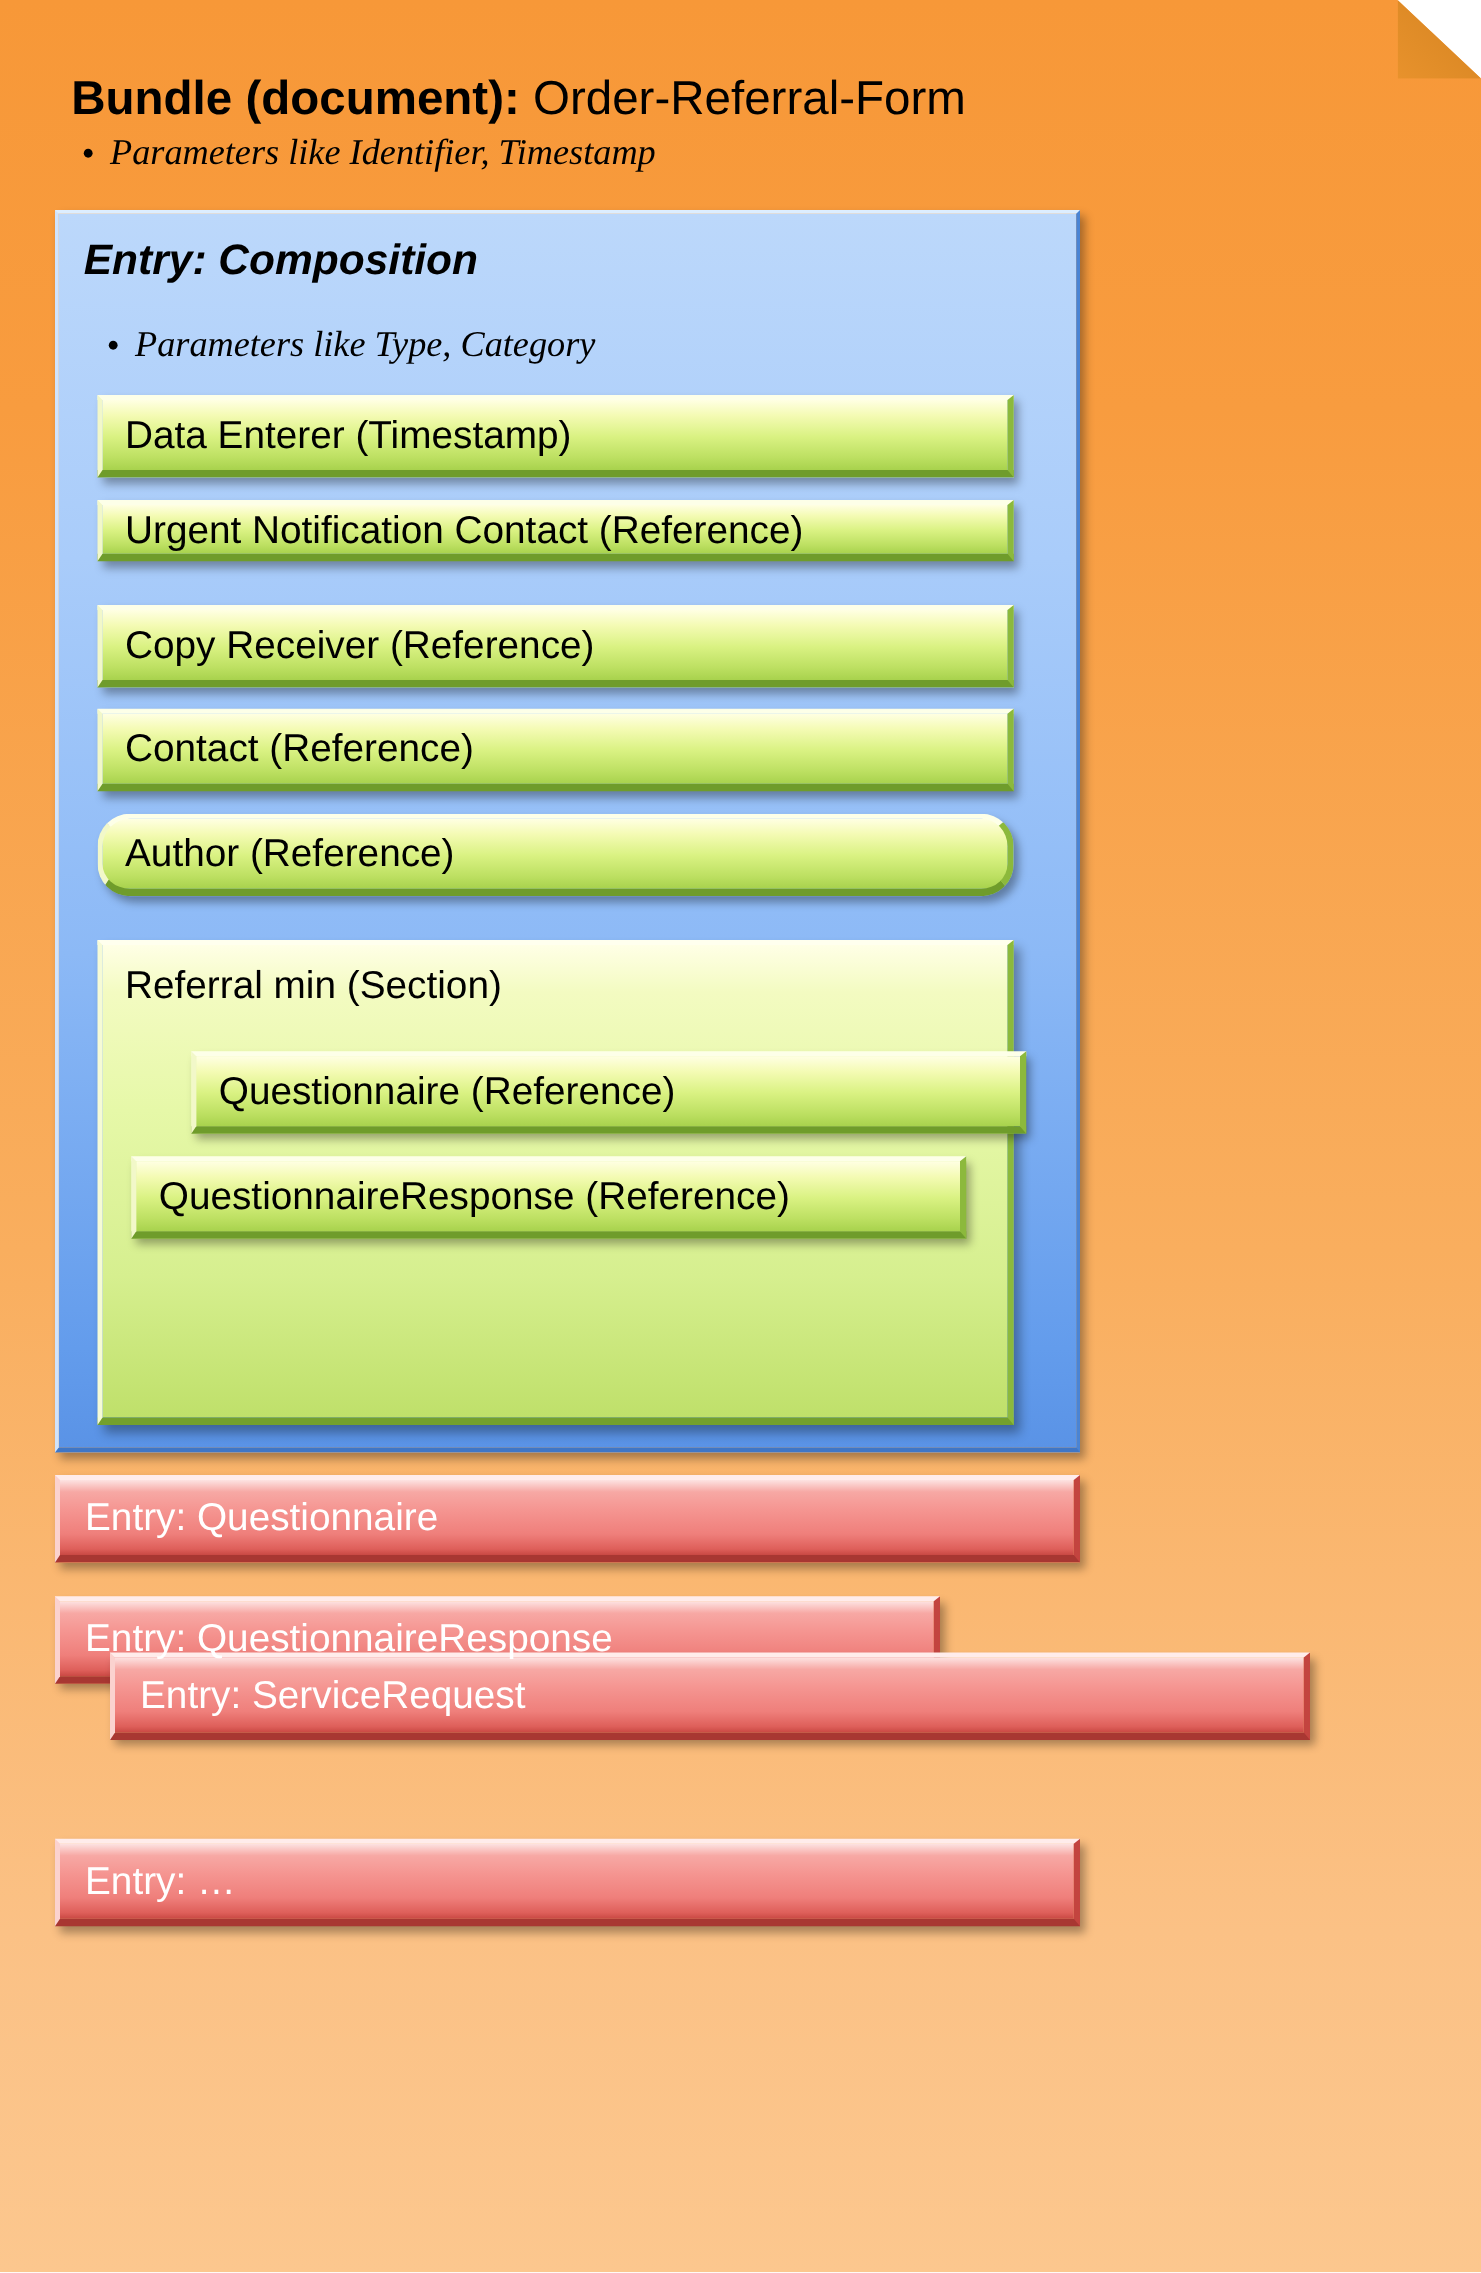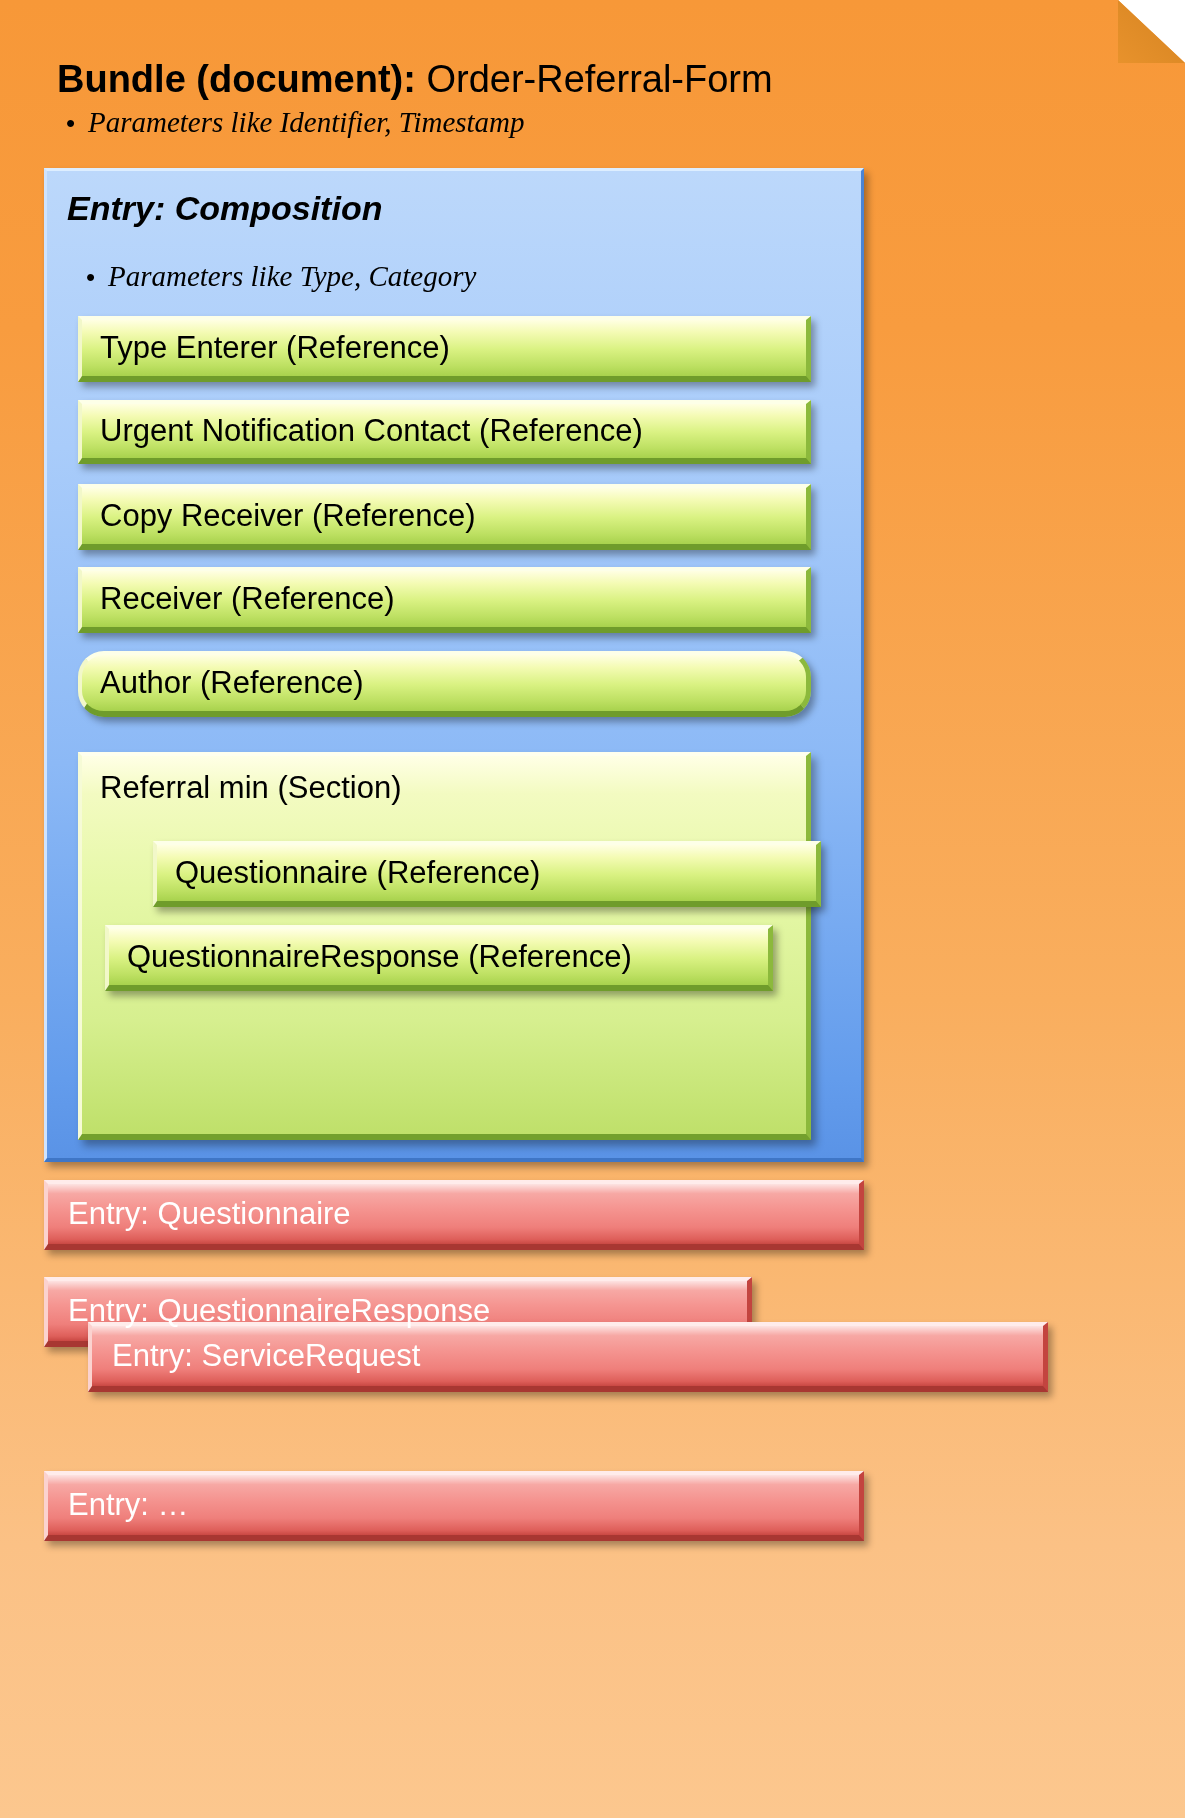--- a/index.html
+++ b/index.html
@@ -179,33 +179,33 @@
   <div class="blue-panel">
     <div class="blue-title">Entry: Composition</div>
   </div>
 
   <div class="bullet-row" id="comp-bullet">
     <span class="bullet-dot">•</span>
     <span class="bullet-text">Parameters like Type, Category</span>
   </div>
 
   <div class="box green-ref" style="left:78px; top:316px; width:733px; height:66px;">
-    <span class="label">Type Enterer (Reference)</span>
-  </div>
-
-  <div class="box green-ref" style="left:78px; top:400px; width:733px; height:64px;">
+    <span class="label">Data Enterer (Timestamp)</span>
+  </div>
+
+  <div class="box green-ref" style="left:78px; top:400px; width:733px; height:49px;">
     <span class="label">Urgent Notification Contact (Reference)</span>
   </div>
 
   <div class="box green-ref" style="left:78px; top:484px; width:733px; height:66px;">
     <span class="label">Copy Receiver (Reference)</span>
   </div>
 
   <div class="box green-ref" style="left:78px; top:567px; width:733px; height:66px;">
-    <span class="label">Receiver (Reference)</span>
+    <span class="label">Contact (Reference)</span>
   </div>
 
   <div class="box green-ref" style="left:78px; top:651px; width:733px; height:66px;border-radius:26px;">
     <span class="label">Author (Reference)</span>
   </div>
 
   <div class="box green-section" style="left:78px; top:752px; width:733px; height:388px;">
     <span class="label">Referral min (Section)</span>
   </div>
 

